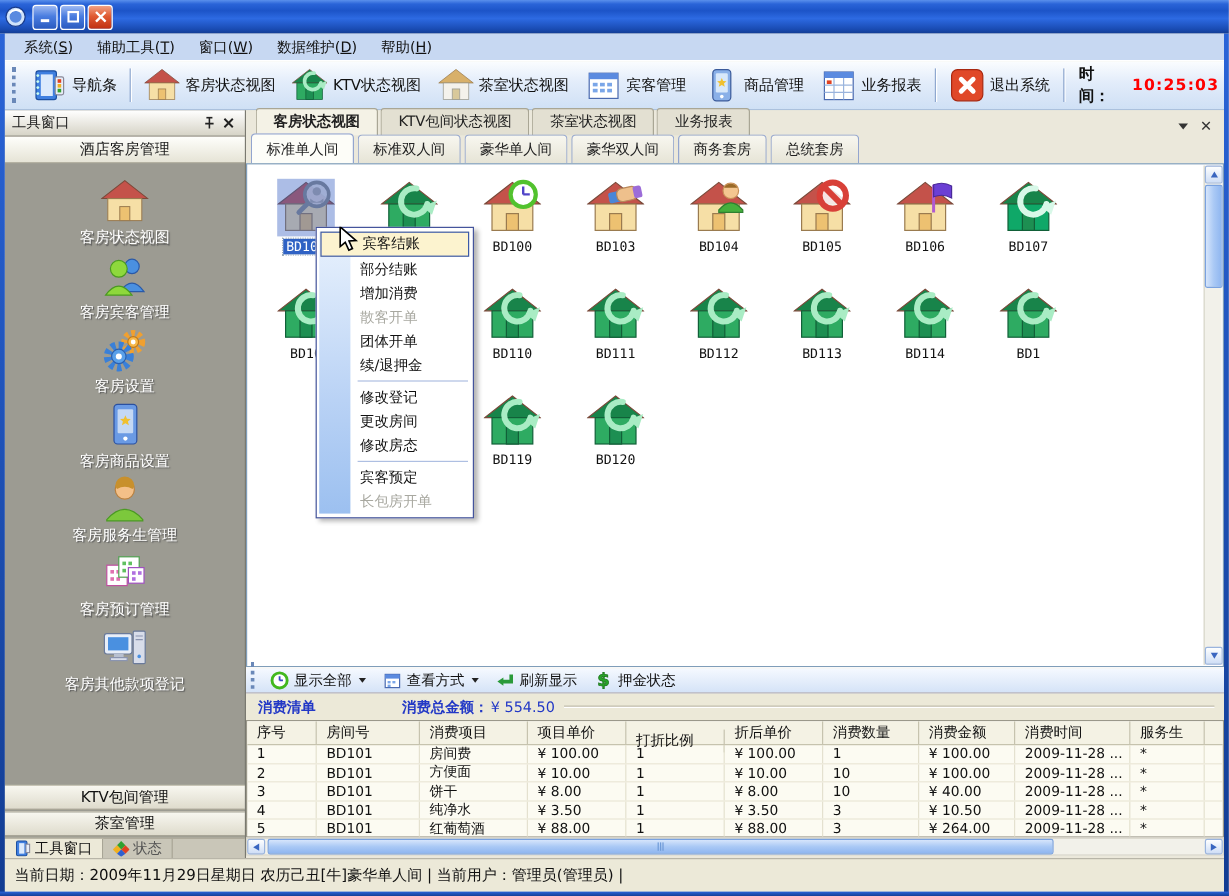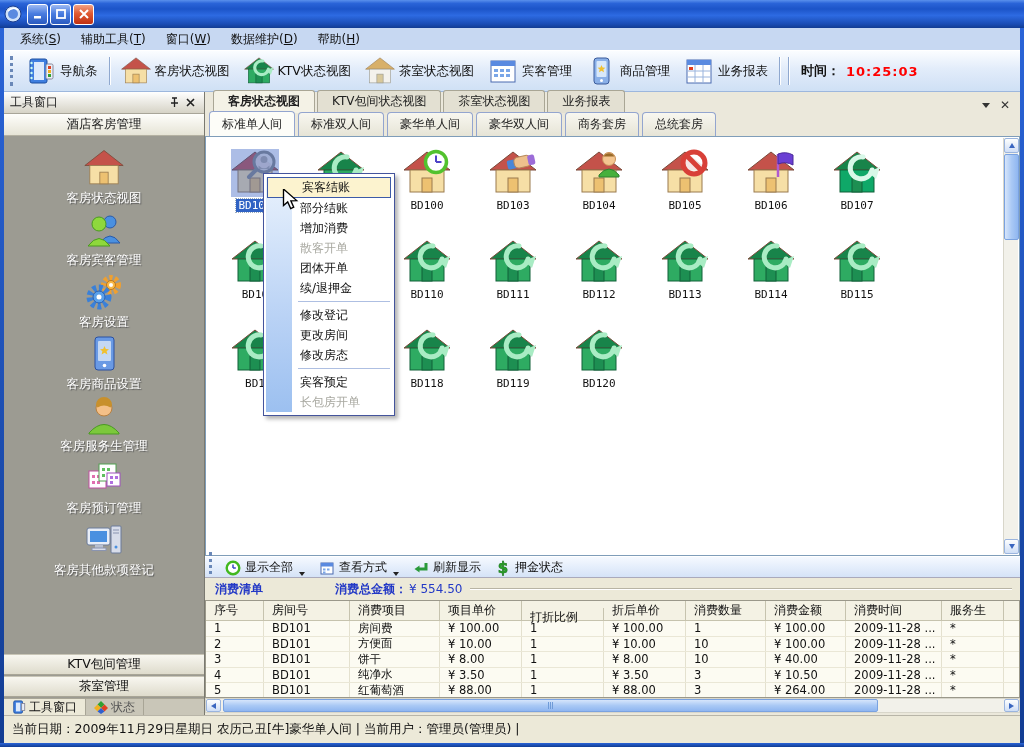--- a/index.html
+++ b/index.html
@@ -70,32 +70,32 @@
 .sbtn{position:absolute;left:0;width:15px;height:15px;background:linear-gradient(180deg,#fdfefe,#cfdef6);border:1px solid #9ab4de;border-radius:2px;
   display:flex;align-items:center;justify-content:center}
 .sbtn.up{top:0}.sbtn.dn{bottom:0}
 .tri-u{width:0;height:0;border-left:3.5px solid transparent;border-right:3.5px solid transparent;border-bottom:5px solid #3a66c0}
 .tri-d{width:0;height:0;border-left:3.5px solid transparent;border-right:3.5px solid transparent;border-top:5px solid #3a66c0}
 .tri-l{width:0;height:0;border-top:3.5px solid transparent;border-bottom:3.5px solid transparent;border-right:5px solid #3a66c0}
 .tri-r{width:0;height:0;border-top:3.5px solid transparent;border-bottom:3.5px solid transparent;border-left:5px solid #3a66c0}
 .vthumb{position:absolute;left:0;top:16px;width:15px;height:86px;border:1px solid #7aa2e0;border-radius:2px;
   background:linear-gradient(90deg,#d6e5fb,#aac9f5 50%,#8fb6f0)}
 
-.ctx-menu{position:absolute;left:57px;top:36px;width:132px;background:#fff;border:1px solid #44549c;box-shadow:3px 3px 4px rgba(0,0,0,.3);
+.ctx-menu{position:absolute;left:57px;top:52px;width:132px;background:#fff;border:1px solid #44549c;box-shadow:3px 3px 4px rgba(0,0,0,.3);
   padding:3px 2px;z-index:40}
 .ctx-strip{position:absolute;left:2px;top:3px;bottom:3px;width:26px;background:linear-gradient(180deg,#e9f2fd,#b9d2f5 60%,#9cc0f0)}
 .ctx-item{position:relative;height:20px;line-height:20px;padding-left:34px;white-space:nowrap;color:#111;z-index:2}
 .ctx-item.hl{background:#fcf3cf;border:1px solid #3c5aa8;height:21px;line-height:19px;margin:0 1px}
 .ctx-item.disabled{color:#a8a8a0}
 .ctx-sep{height:1px;background:#aebfe2;margin:3px 2px 3px 32px;position:relative;z-index:2}
 .cursor{position:absolute;z-index:60}
 
 .toolbar2{position:absolute;left:0;top:464px;width:815px;height:22px;display:flex;align-items:center;
   background:linear-gradient(180deg,#f5f9ff,#d5e3f7);border-top:1px solid #fff;border-bottom:1px solid #aab;padding:0 2px}
-.vbtn{display:flex;align-items:flex-end;gap:4px;padding:1px 7px;white-space:nowrap}
+.vbtn{display:flex;align-items:center;gap:4px;padding:1px 7px;white-space:nowrap}
 .dd{width:0;height:0;border-left:3.5px solid transparent;border-right:3.5px solid transparent;border-top:4px solid #222;margin-left:2px}
 
 .summary{position:absolute;left:0;top:486px;width:815px;height:22px;background:#ece9d8;display:flex;align-items:center;color:#2238c6}
 .summary .l1{margin-left:10px;font-weight:bold}
 .summary .l2{margin-left:72px;font-weight:bold}
 .summary .v{margin-left:2px}
 .etch{flex:1;height:2px;border-top:1px solid #b8b4a4;border-bottom:1px solid #fff;margin:0 8px}
 
 .grid-table{position:absolute;left:0;top:508px;width:815px;height:98px;background:#fcfbf2;border:1px solid #9a988a;overflow:hidden}
 .trow{display:flex;height:15.5px;align-items:center}
@@ -249,20 +249,29 @@
               <line x1="3" y1="21" x2="27" y2="21"></line>
               <line x1="11" y1="9" x2="11" y2="27"></line>
               <line x1="19" y1="9" x2="19" y2="27"></line>
             </g>
             <rect x="5" y="11" width="4" height="3" fill="#e04020"></rect>
           </svg>
         </span>
         <span>业务报表</span>
       </div>
       <div class="tsep"></div>
+      <div class="tbtn">
+        <span style="display: inline-flex;">
+          <svg width="30" height="30" viewBox="0 0 30 30">
+            <rect x="2" y="2" width="26" height="26" rx="5" fill="#e04828" stroke="#a82810"></rect>
+            <path d="M10 10 L20 20 M20 10 L10 20" stroke="#fff" stroke-width="4" stroke-linecap="round"></path>
+          </svg>
+        </span>
+        <span>退出系统</span>
+      </div>
       <div class="tsep"></div>
       <div class="time-box">
         <span>时间：</span>
         <span class="time-val">10:25:03</span>
       </div>
     </div>
 
   <div class="sidebar">
     <div class="sb-header">
       <span class="t">工具窗口</span>
@@ -577,30 +586,20 @@
             <div class="rlabel">BD114</div>
           </div>
           <div class="room">
             <div class="ric"><svg width="48" height="48" viewBox="0 0 48 48">
     <polygon points="24,3 47,21 1,21" fill="#18844a" stroke="#7a4a3a" stroke-width="1"></polygon>
     <rect x="7" y="21" width="34" height="22" fill="#2eab62" stroke="#116038" stroke-width="1"></rect>
     <rect x="19" y="29" width="10" height="14" fill="#1d8f52" stroke="#116038"></rect>
                 <path d="M30 8 a11 11 0 1 0 9 13" stroke="#a9ecc4" stroke-width="5" fill="none" stroke-linecap="round"></path>
                 <polygon points="35,23 47,18 43,30" fill="#a9ecc4"></polygon>
               </svg></div>
-            <div class="rlabel">BD115</div>
-          </div>
-          <div class="room">
-            <div class="ric"><svg width="48" height="48" viewBox="0 0 48 48">
-    <polygon points="24,3 47,21 1,21" fill="#18844a" stroke="#7a4a3a" stroke-width="1"></polygon>
-    <rect x="7" y="21" width="34" height="22" fill="#2eab62" stroke="#116038" stroke-width="1"></rect>
-    <rect x="19" y="29" width="10" height="14" fill="#1d8f52" stroke="#116038"></rect>
-                <path d="M30 8 a11 11 0 1 0 9 13" stroke="#a9ecc4" stroke-width="5" fill="none" stroke-linecap="round"></path>
-                <polygon points="35,23 47,18 43,30" fill="#a9ecc4"></polygon>
-              </svg></div>
             <div class="rlabel">BD1</div>
           </div>
           <div></div>
           <div class="room">
             <div class="ric"><svg width="48" height="48" viewBox="0 0 48 48">
     <polygon points="24,3 47,21 1,21" fill="#18844a" stroke="#7a4a3a" stroke-width="1"></polygon>
     <rect x="7" y="21" width="34" height="22" fill="#2eab62" stroke="#116038" stroke-width="1"></rect>
     <rect x="19" y="29" width="10" height="14" fill="#1d8f52" stroke="#116038"></rect>
                 <path d="M30 8 a11 11 0 1 0 9 13" stroke="#a9ecc4" stroke-width="5" fill="none" stroke-linecap="round"></path>
                 <polygon points="35,23 47,18 43,30" fill="#a9ecc4"></polygon>

